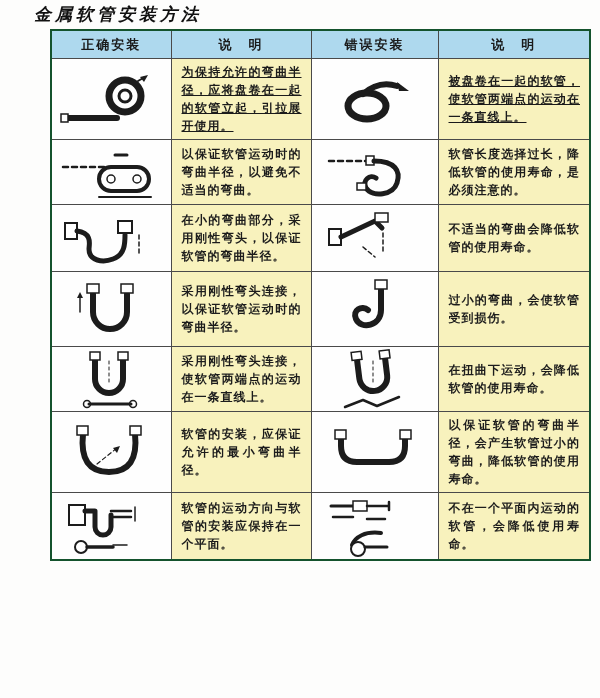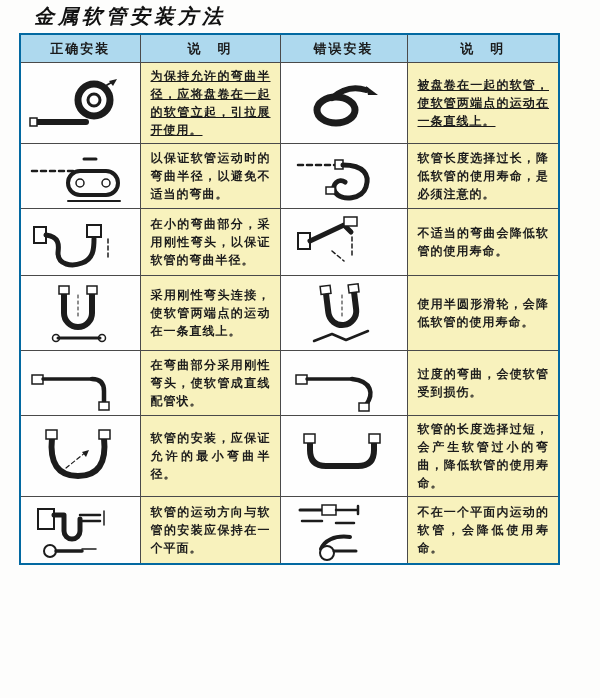--- a/index.html
+++ b/index.html
@@ -10,30 +10,30 @@
     color: #1a1a1a;
     -webkit-font-smoothing: antialiased;
   }
   .page { width: 600px; height: 698px; overflow: hidden; }
 
   .doc-title {
     margin: 3px 0 3px 34px;
     font-family: "DejaVu Serif", "Liberation Serif", serif;
     font-style: italic;
     font-weight: bold;
-    font-size: 20px;
+    font-size: 17px;
     letter-spacing: 4px;
     color: #111;
   }
 
   table.install-table {
-    margin-left: 19px;
+    margin-left: 50px;
     width: 539px;
     border-collapse: collapse;
-    border: 2px solid #0369a1;
+    border: 2px solid #14532d;
     table-layout: fixed;
   }
   .install-table th, .install-table td {
     border: 1px solid #4a4a4a;
     padding: 0;
   }
   .install-table th {
     background: #aed9ee;
     height: 27px;
     font-size: 13px;
@@ -168,20 +168,43 @@
             <rect class="fit" x="56" y="8" width="13" height="9" stroke-width="1.5"></rect>
             <path class="ln" d="M64 28 V48" stroke-width="1.5" stroke-dasharray="4 3"></path>
             <path class="ln" d="M44 42 L56 52" stroke-width="1.5" stroke-dasharray="4 3"></path>
           </svg>
         </td>
         <td class="desc-cell">
           <span class="desc-text">不适当的弯曲会降低软管的使用寿命。</span>
         </td>
       </tr>
 
+      <tr>
+        <td class="img-cell">
+          <svg class="illus" width="112" height="62" viewBox="0 0 112 62" aria-label="u-loop-with-rigid-elbow-connections">
+            <path class="ln" d="M38 16 V34 A17 17 0 0 0 72 34 V16" stroke-width="6"></path>
+            <rect class="fit" x="32" y="6" width="12" height="9" stroke-width="1.5"></rect>
+            <rect class="fit" x="66" y="6" width="12" height="9" stroke-width="1.5"></rect>
+            <path class="ln" d="M25 18 v16" stroke-width="1.5"></path>
+            <polygon class="fil" points="25,14 22,20 28,20"></polygon>
+          </svg>
+        </td>
+        <td class="desc-cell">
+          <span class="desc-text">采用刚性弯头连接，以保证软管运动时的弯曲半径。</span>
+        </td>
+        <td class="img-cell">
+          <svg class="illus" width="112" height="62" viewBox="0 0 112 62" aria-label="hose-hook-bend-too-small">
+            <path class="ln" d="M62 10 V32 C62 48 42 52 37 41 C33 32 43 27 49 32" stroke-width="6"></path>
+            <rect class="fit" x="56" y="2" width="12" height="9" stroke-width="1.5"></rect>
+          </svg>
+        </td>
+        <td class="desc-cell">
+          <span class="desc-text">过小的弯曲，会使软管受到损伤。</span>
+        </td>
+      </tr>
 
       <tr>
         <td class="img-cell">
           <svg class="illus" width="112" height="64" viewBox="0 0 112 64" aria-label="u-loop-ends-moving-on-straight-line">
             <path class="ln" d="M40 12 V32 A14 14 0 0 0 68 32 V12" stroke-width="6"></path>
             <rect class="fit" x="35" y="5" width="10" height="8" stroke-width="1.5"></rect>
             <rect class="fit" x="63" y="5" width="10" height="8" stroke-width="1.5"></rect>
             <path class="ln" d="M54 14 V38" stroke-width="1" stroke-dasharray="3 3"></path>
             <path class="ln" d="M34 57 H76" stroke-width="3"></path>
             <circle class="ln" cx="32" cy="57" r="3.5" stroke-width="1.5"></circle>
@@ -196,48 +219,24 @@
             <g transform="rotate(-7 54 28)">
               <path class="ln" d="M40 10 V30 A14 14 0 0 0 68 30 V12" stroke-width="6"></path>
               <rect class="fit" x="35" y="3" width="10" height="8" stroke-width="1.5"></rect>
               <rect class="fit" x="63" y="5" width="10" height="8" stroke-width="1.5"></rect>
             </g>
             <path class="ln" d="M26 60 L44 53 L58 59 L80 50" stroke-width="2.5"></path>
             <path class="ln" d="M54 14 V36" stroke-width="1" stroke-dasharray="3 3"></path>
           </svg>
         </td>
         <td class="desc-cell">
-          <span class="desc-text">使用半圆形滑轮，会降低软管的使用寿命。</span>
-        </td>
-      </tr>
-
-      <tr>
-        <td class="img-cell">
-          <svg class="illus" width="112" height="62" viewBox="0 0 112 62" aria-label="straight-piping-with-rigid-elbow">
-            <rect class="fit" x="8" y="23" width="11" height="9" stroke-width="1.5"></rect>
-            <path class="ln" d="M19 27 H68" stroke-width="3.5"></path>
-            <path class="ln" d="M68 27 Q80 27 80 39 V52" stroke-width="4.5"></path>
-            <rect class="fit" x="75" y="50" width="10" height="8" stroke-width="1.5"></rect>
-          </svg>
-        </td>
-        <td class="desc-cell">
-          <span class="desc-text">在弯曲部分采用刚性弯头，使软管成直线配管状。</span>
-        </td>
-        <td class="img-cell">
-          <svg class="illus" width="112" height="62" viewBox="0 0 112 62" aria-label="hose-over-bent-at-corner">
-            <rect class="fit" x="8" y="23" width="11" height="9" stroke-width="1.5"></rect>
-            <path class="ln" d="M19 27 H64" stroke-width="3.5"></path>
-            <path class="ln" d="M64 27 C84 29 86 42 78 53" stroke-width="4.5"></path>
-            <rect class="fit" x="71" y="51" width="10" height="8" stroke-width="1.5"></rect>
-          </svg>
-        </td>
-        <td class="desc-cell">
-          <span class="desc-text">过度的弯曲，会使软管受到损伤。</span>
-        </td>
-      </tr>
+          <span class="desc-text">在扭曲下运动，会降低软管的使用寿命。</span>
+        </td>
+      </tr>
+
 
       <tr>
         <td class="img-cell">
           <svg class="illus" width="112" height="64" viewBox="0 0 112 64" aria-label="u-loop-with-minimum-bend-radius">
             <path class="ln" d="M28 14 Q24 52 54 52 Q84 52 80 14" stroke-width="6"></path>
             <rect class="fit" x="22" y="6" width="11" height="9" stroke-width="1.5"></rect>
             <rect class="fit" x="75" y="6" width="11" height="9" stroke-width="1.5"></rect>
             <path class="ln" d="M42 44 L62 28" stroke-width="1.2" stroke-dasharray="4 3"></path>
             <polygon class="fil" points="65,26 58,28 62,33"></polygon>
           </svg>
@@ -246,21 +245,21 @@
           <span class="desc-text">软管的安装，应保证允许的最小弯曲半径。</span>
         </td>
         <td class="img-cell">
           <svg class="illus" width="112" height="64" viewBox="0 0 112 64" aria-label="hose-too-short-stretched-flat">
             <path class="ln" d="M22 18 V26 Q22 42 38 42 H70 Q86 42 86 26 V18" stroke-width="6"></path>
             <rect class="fit" x="16" y="10" width="11" height="9" stroke-width="1.5"></rect>
             <rect class="fit" x="81" y="10" width="11" height="9" stroke-width="1.5"></rect>
           </svg>
         </td>
         <td class="desc-cell">
-          <span class="desc-text">软管的长度选择过短，会产生软管过小的弯曲，降低软管的使用寿命。</span>
+          <span class="desc-text">以保证软管的弯曲半径，会产生软管过小的弯曲，降低软管的使用寿命。</span>
         </td>
       </tr>
 
       <tr>
         <td class="img-cell">
           <svg class="illus" width="112" height="66" viewBox="0 0 112 66" aria-label="hose-motion-kept-in-one-plane">
             <rect class="fit" x="14" y="12" width="16" height="20" stroke-width="2"></rect>
             <path class="ln" d="M30 18 H40 V34 A8 8 0 0 0 56 34 V22" stroke-width="5"></path>
             <path class="ln" d="M56 18 H76 M56 24 H76" stroke-width="2.5"></path>
             <path class="ln" d="M80 14 V28" stroke-width="1.5"></path>

